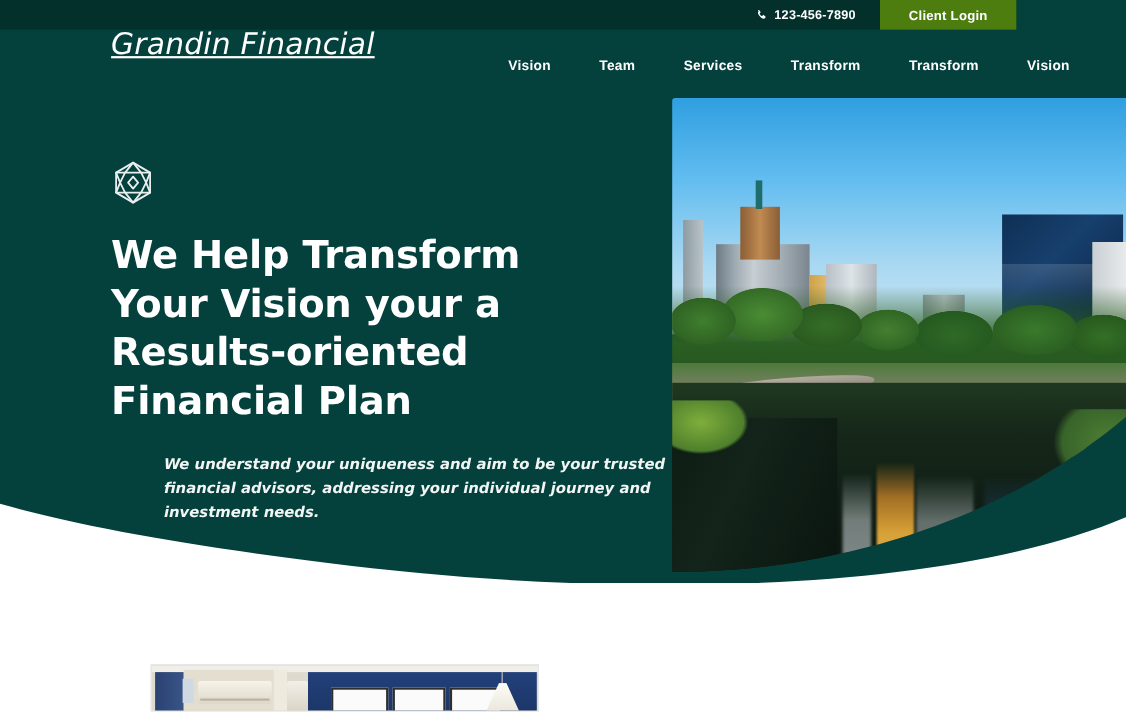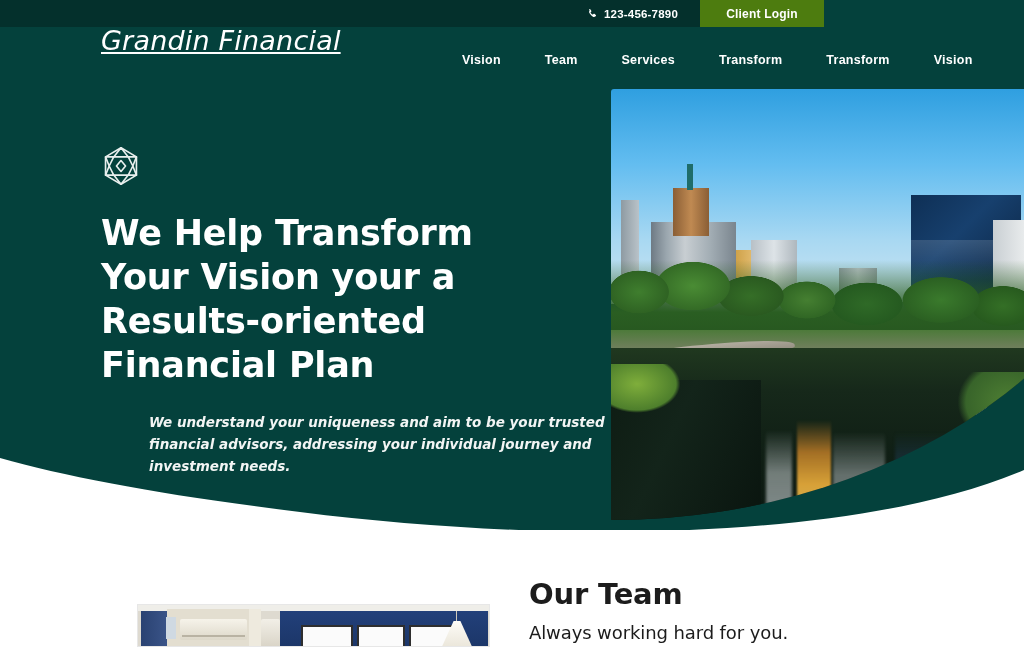--- a/index.html
+++ b/index.html
@@ -13,21 +13,21 @@
 
   
   .hero-shape {
     position:absolute; left:0; top:0; width:1024px; height:530px;
     z-index:1;
   }
   .hero-shape svg { display:block; width:1024px; height:530px; }
 
   
   .topbar {
-    position:absolute; left:0; top:0; width:824px; height:27px;
+    position:absolute; left:0; top:0; width:924px; height:27px;
     background:#04302C;
     z-index:6;
     display:flex; align-items:stretch; justify-content:flex-end;
   }
   .topbar-inner { display:flex; align-items:stretch; }
   .phone-link {
     display:flex; align-items:center; gap:6px;
     color:#ffffff; font-size:11.5px; font-weight:bold;
     letter-spacing:0.2px; padding:0 22px 0 0;
     text-decoration:none; cursor:pointer;
@@ -307,22 +307,20 @@
         <path d="M5 33 H14 L9 23 Z" stroke-linejoin="round"></path>
         <path d="M39 33 H30 L35 23 Z" stroke-linejoin="round"></path>
         <path d="M22 17 L27 23 L22 29 L17 23 Z" stroke-linejoin="round"></path>
       </svg>
     </span>
     <h1 class="hero-title">We Help Transform Your Vision your a Results-oriented Financial Plan</h1>
     <p class="hero-sub">We understand your uniqueness and aim to be your trusted financial advisors, addressing your individual journey and investment needs.</p>
   </div>
 
   <div class="team-section">
-    <h2 class="team-heading">Our Team</h2>
-    <p class="team-sub">Always working hard for you.</p>
   </div>
 
   <div class="office-photo">
     <div class="of-ceiling"></div>
     <div class="of-wall-navy-l"></div>
     <div class="of-wall-cream"></div>
     <div class="of-window-sm"></div>
     <div class="of-ac"></div>
     <div class="of-ac-line"></div>
     <div class="of-gap"></div>

